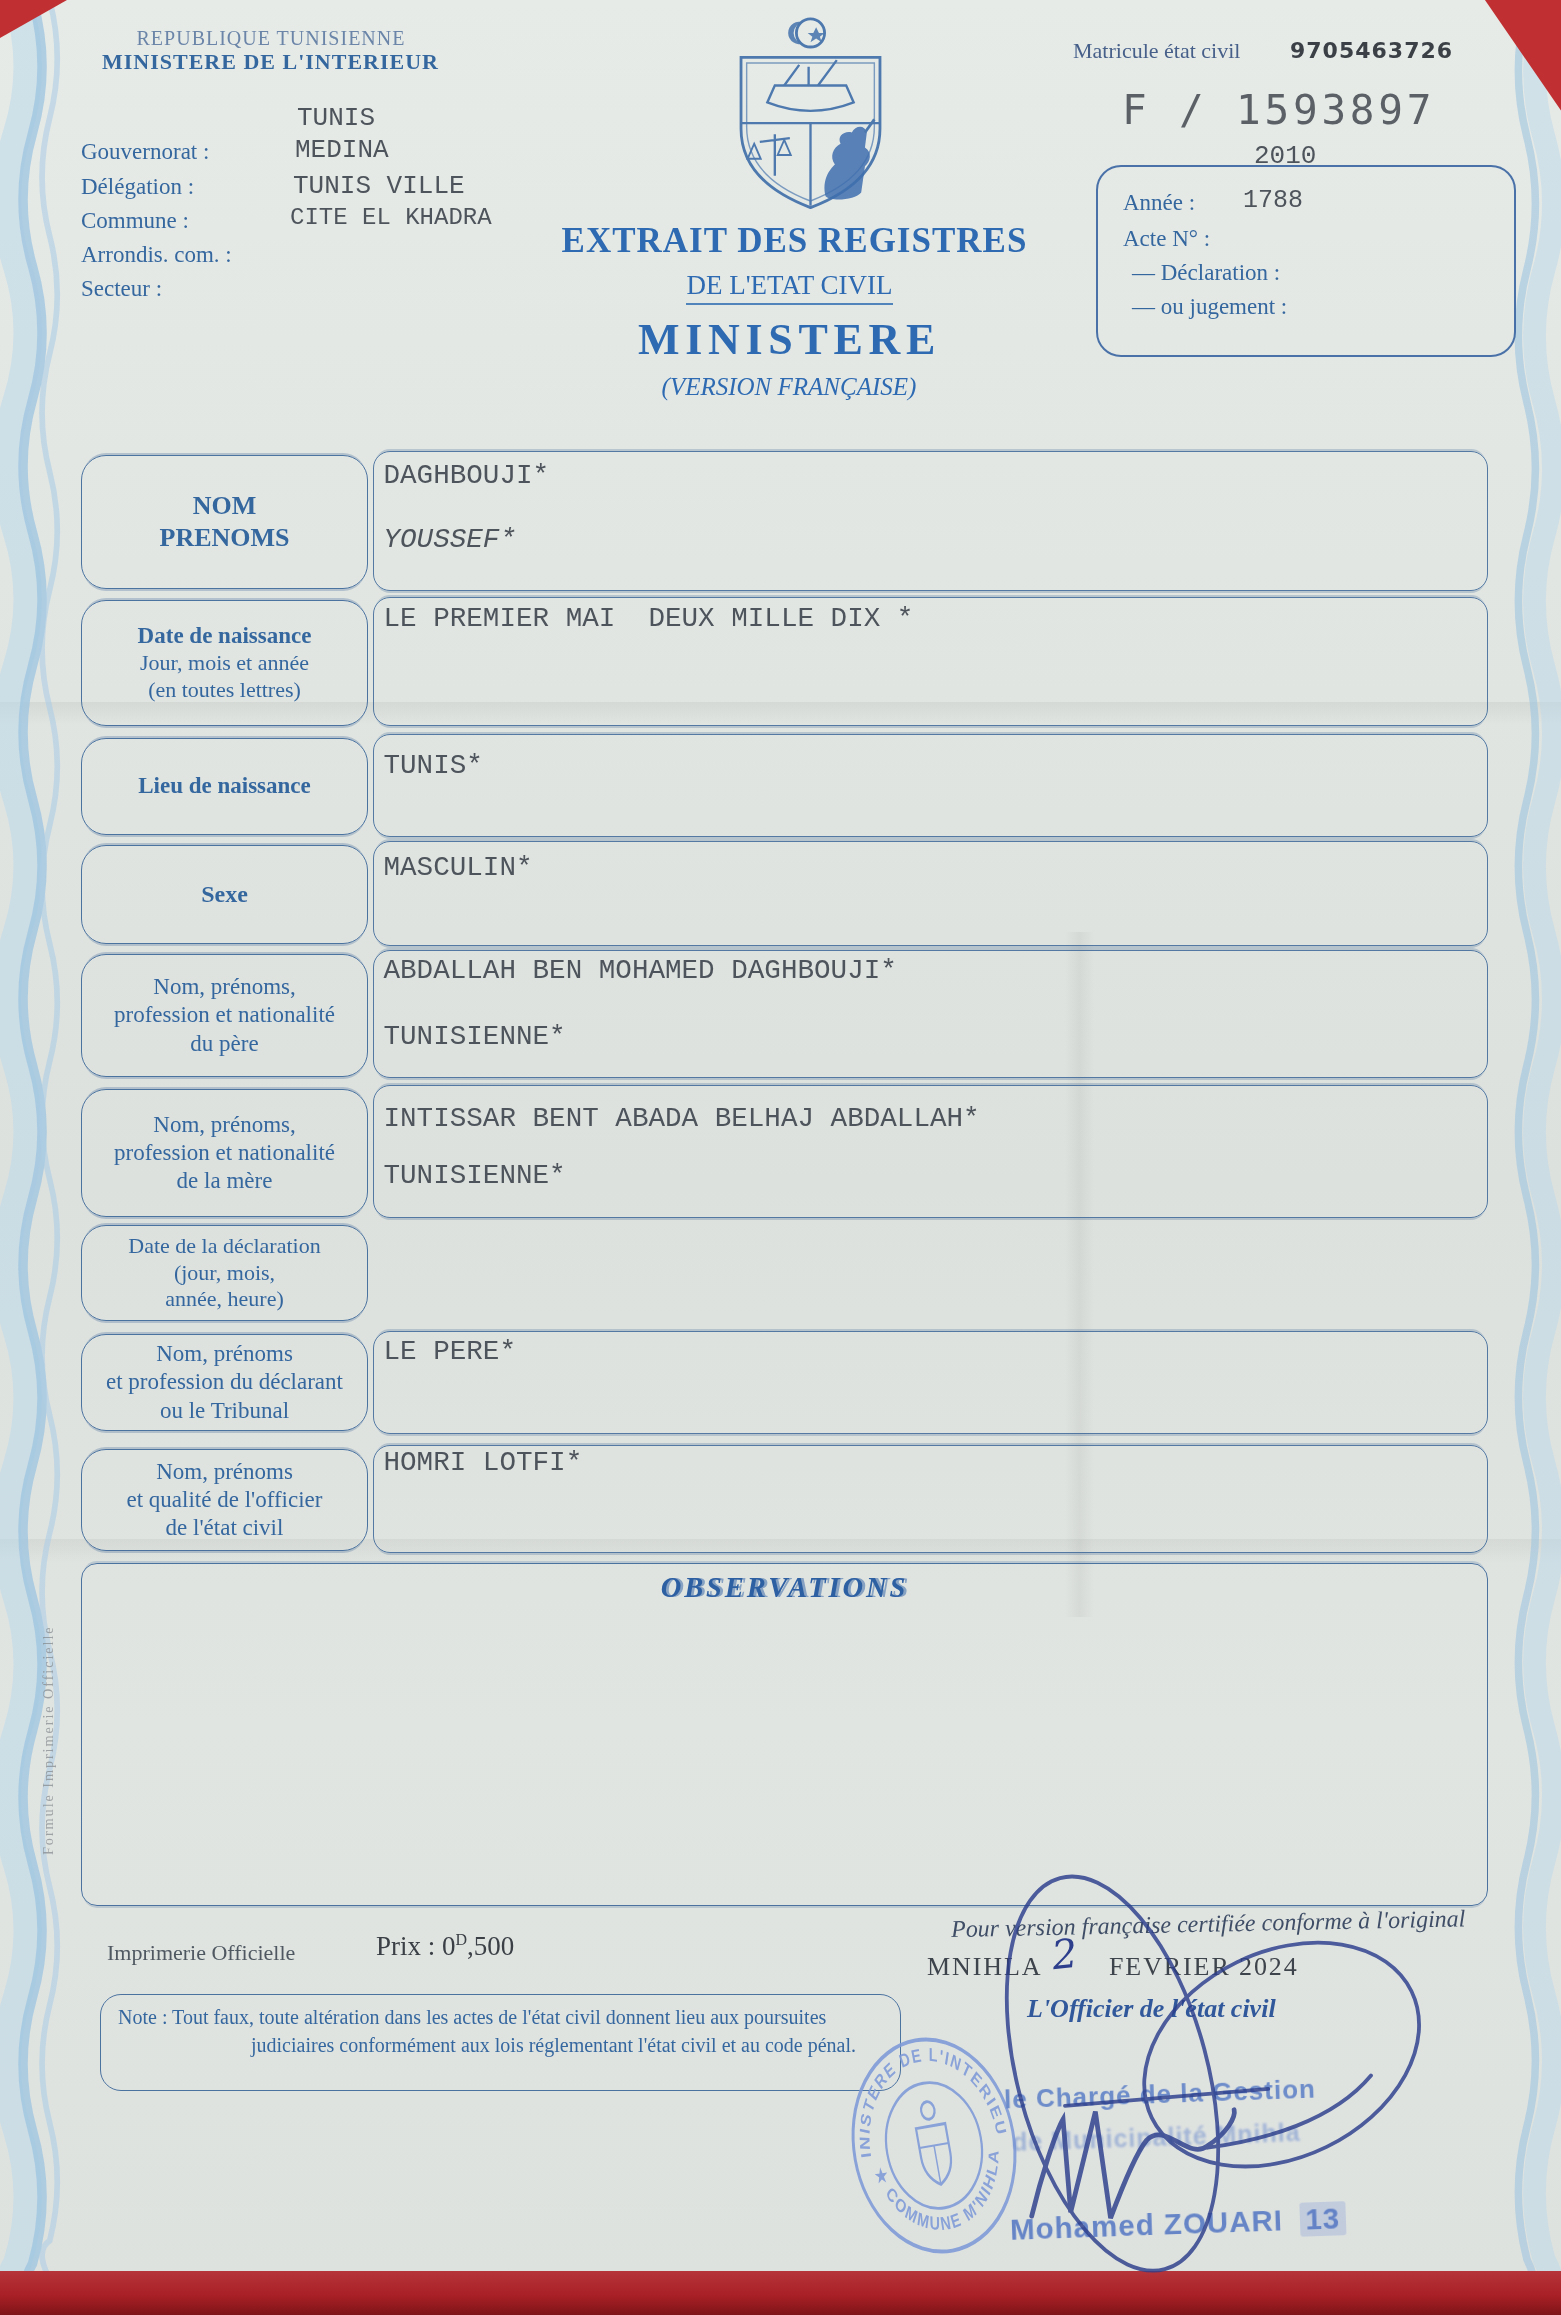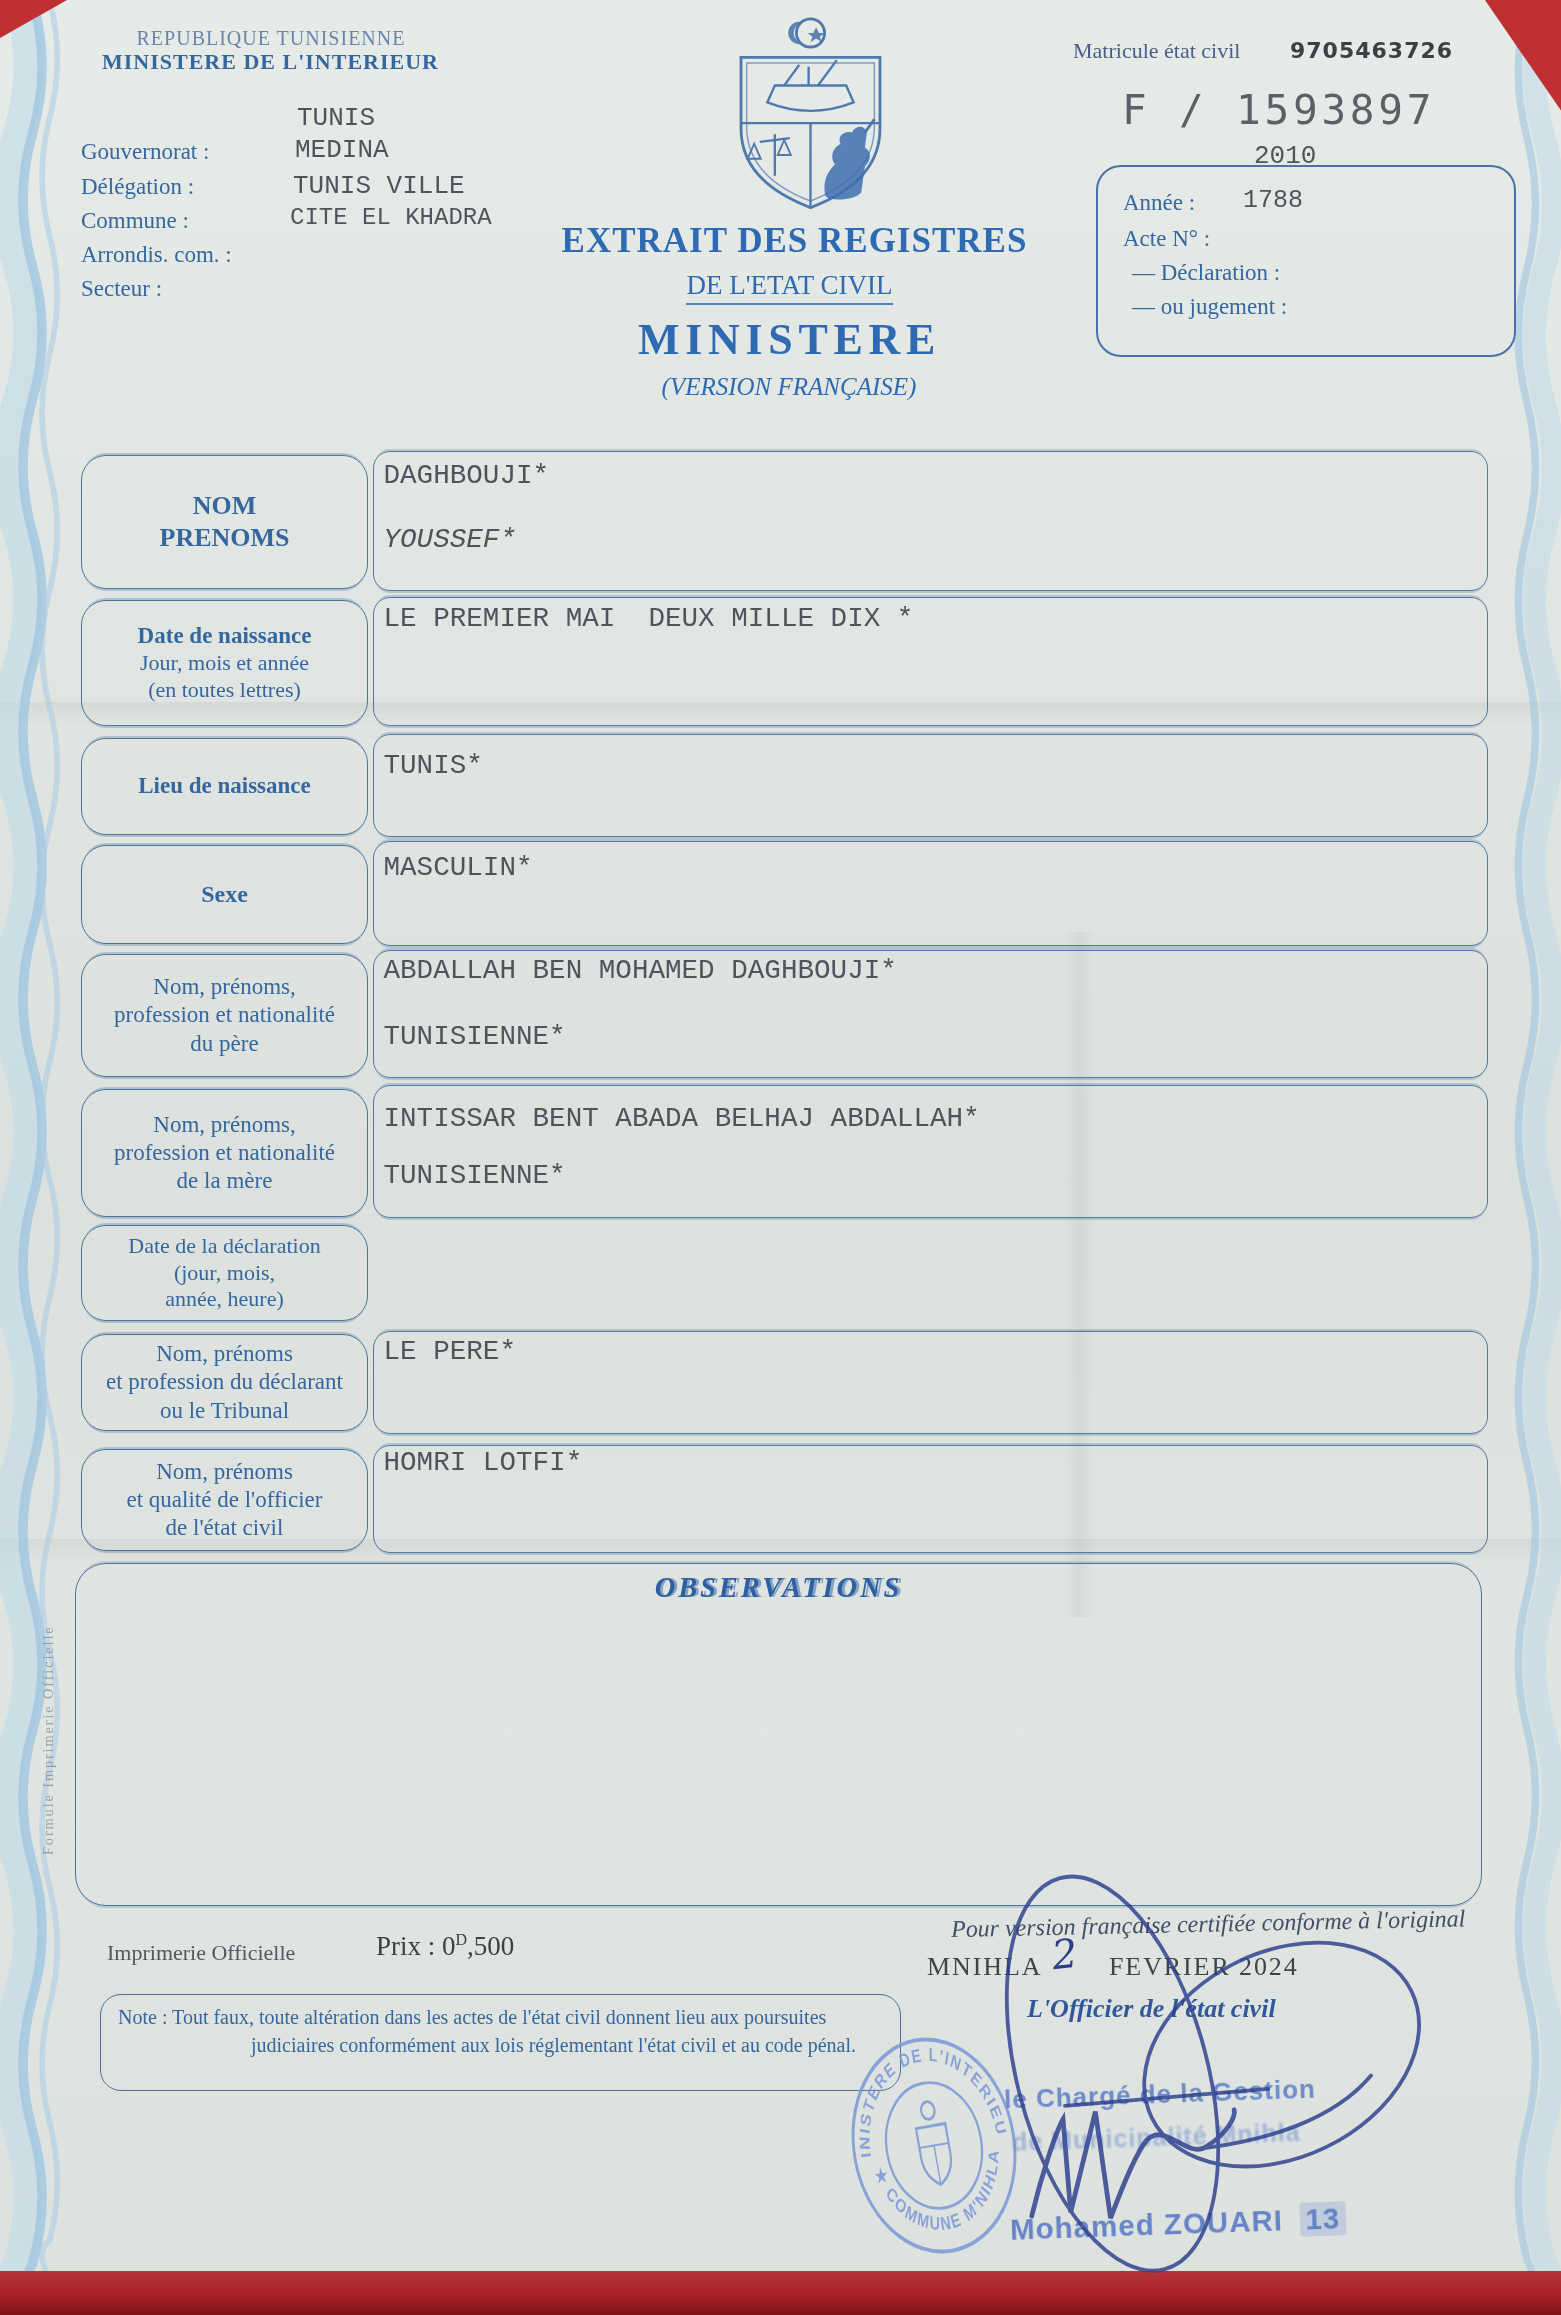--- a/index.html
+++ b/index.html
@@ -177,21 +177,21 @@
 
   <div class="abs row-lbl" style="left:81px;top:1449px;width:285px;height:100px;font-size:23px;">
     <span>Nom, prénoms</span>
     <span>et qualité de l'officier</span>
     <span>de l'état civil</span>
   </div>
   <div class="abs row-val" style="left:373px;top:1445px;width:1113px;height:106px;">
     <span class="abs tv" style="left:9.5px;top:1px;">HOMRI LOTFI*</span>
   </div>
 
-  <div class="abs" style="left:75px;top:1563px;width:1405px;height:341px;border:1.9px solid rgba(49,95,148,.85);border-radius:31px;box-shadow:0 -3.8px 0 -1.9px rgba(58,98,148,.22),0 3.8px 0 -1.9px rgba(58,98,148,.22);">
+  <div class="abs" style="left:81px;top:1563px;width:1405px;height:341px;border:1.9px solid rgba(49,95,148,.85);border-radius:16px;box-shadow:0 -3.8px 0 -1.9px rgba(58,98,148,.22),0 3.8px 0 -1.9px rgba(58,98,148,.22);">
     <div class="obs-title" style="position:absolute;left:0;top:7.6px;width:100%;text-align:center;">OBSERVATIONS</div>
   </div>
 
   <div class="abs side-text" style="left:40px;top:1855px;">Formule Imprimerie Officielle</div>
 
   <div class="abs" style="left:107px;top:1940px;font-size:22px;color:#4f5861;">Imprimerie Officielle</div>
   <div class="abs" style="left:376px;top:1931px;font-size:27px;color:#3a4046;">
     <span>Prix : 0</span><sup style="font-size:16px;">D</sup><span>,500</span>
   </div>
 

